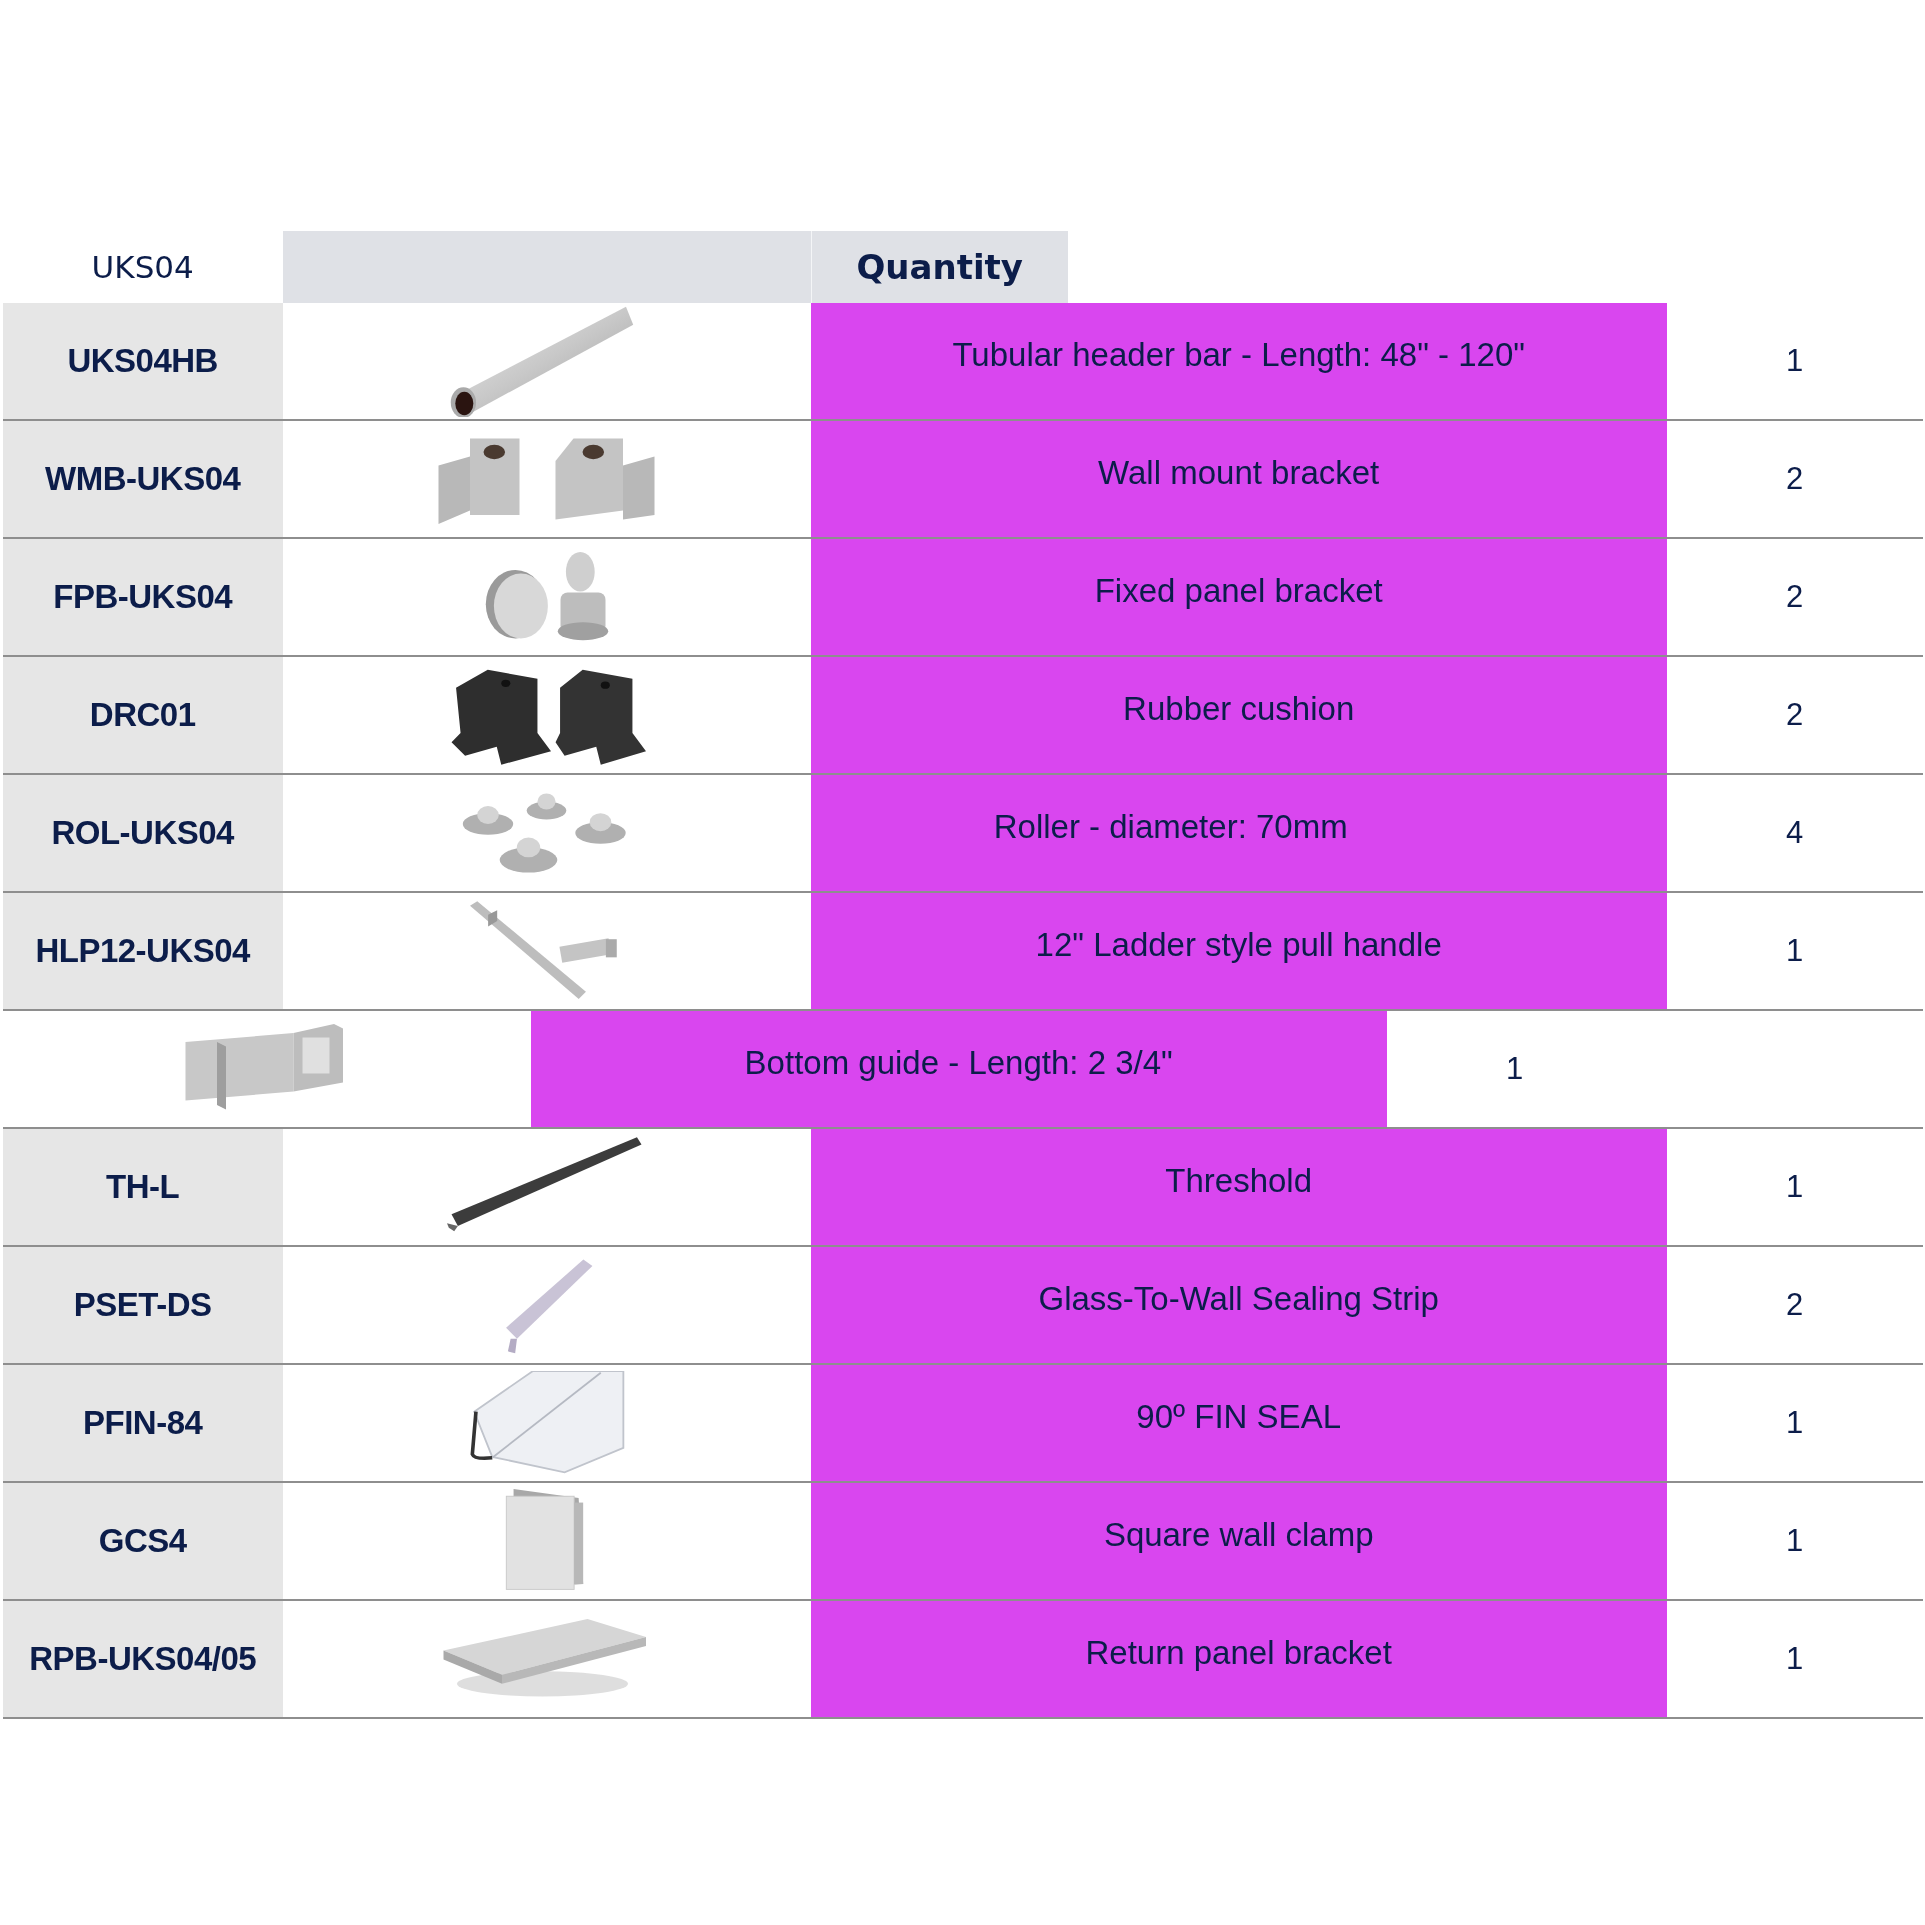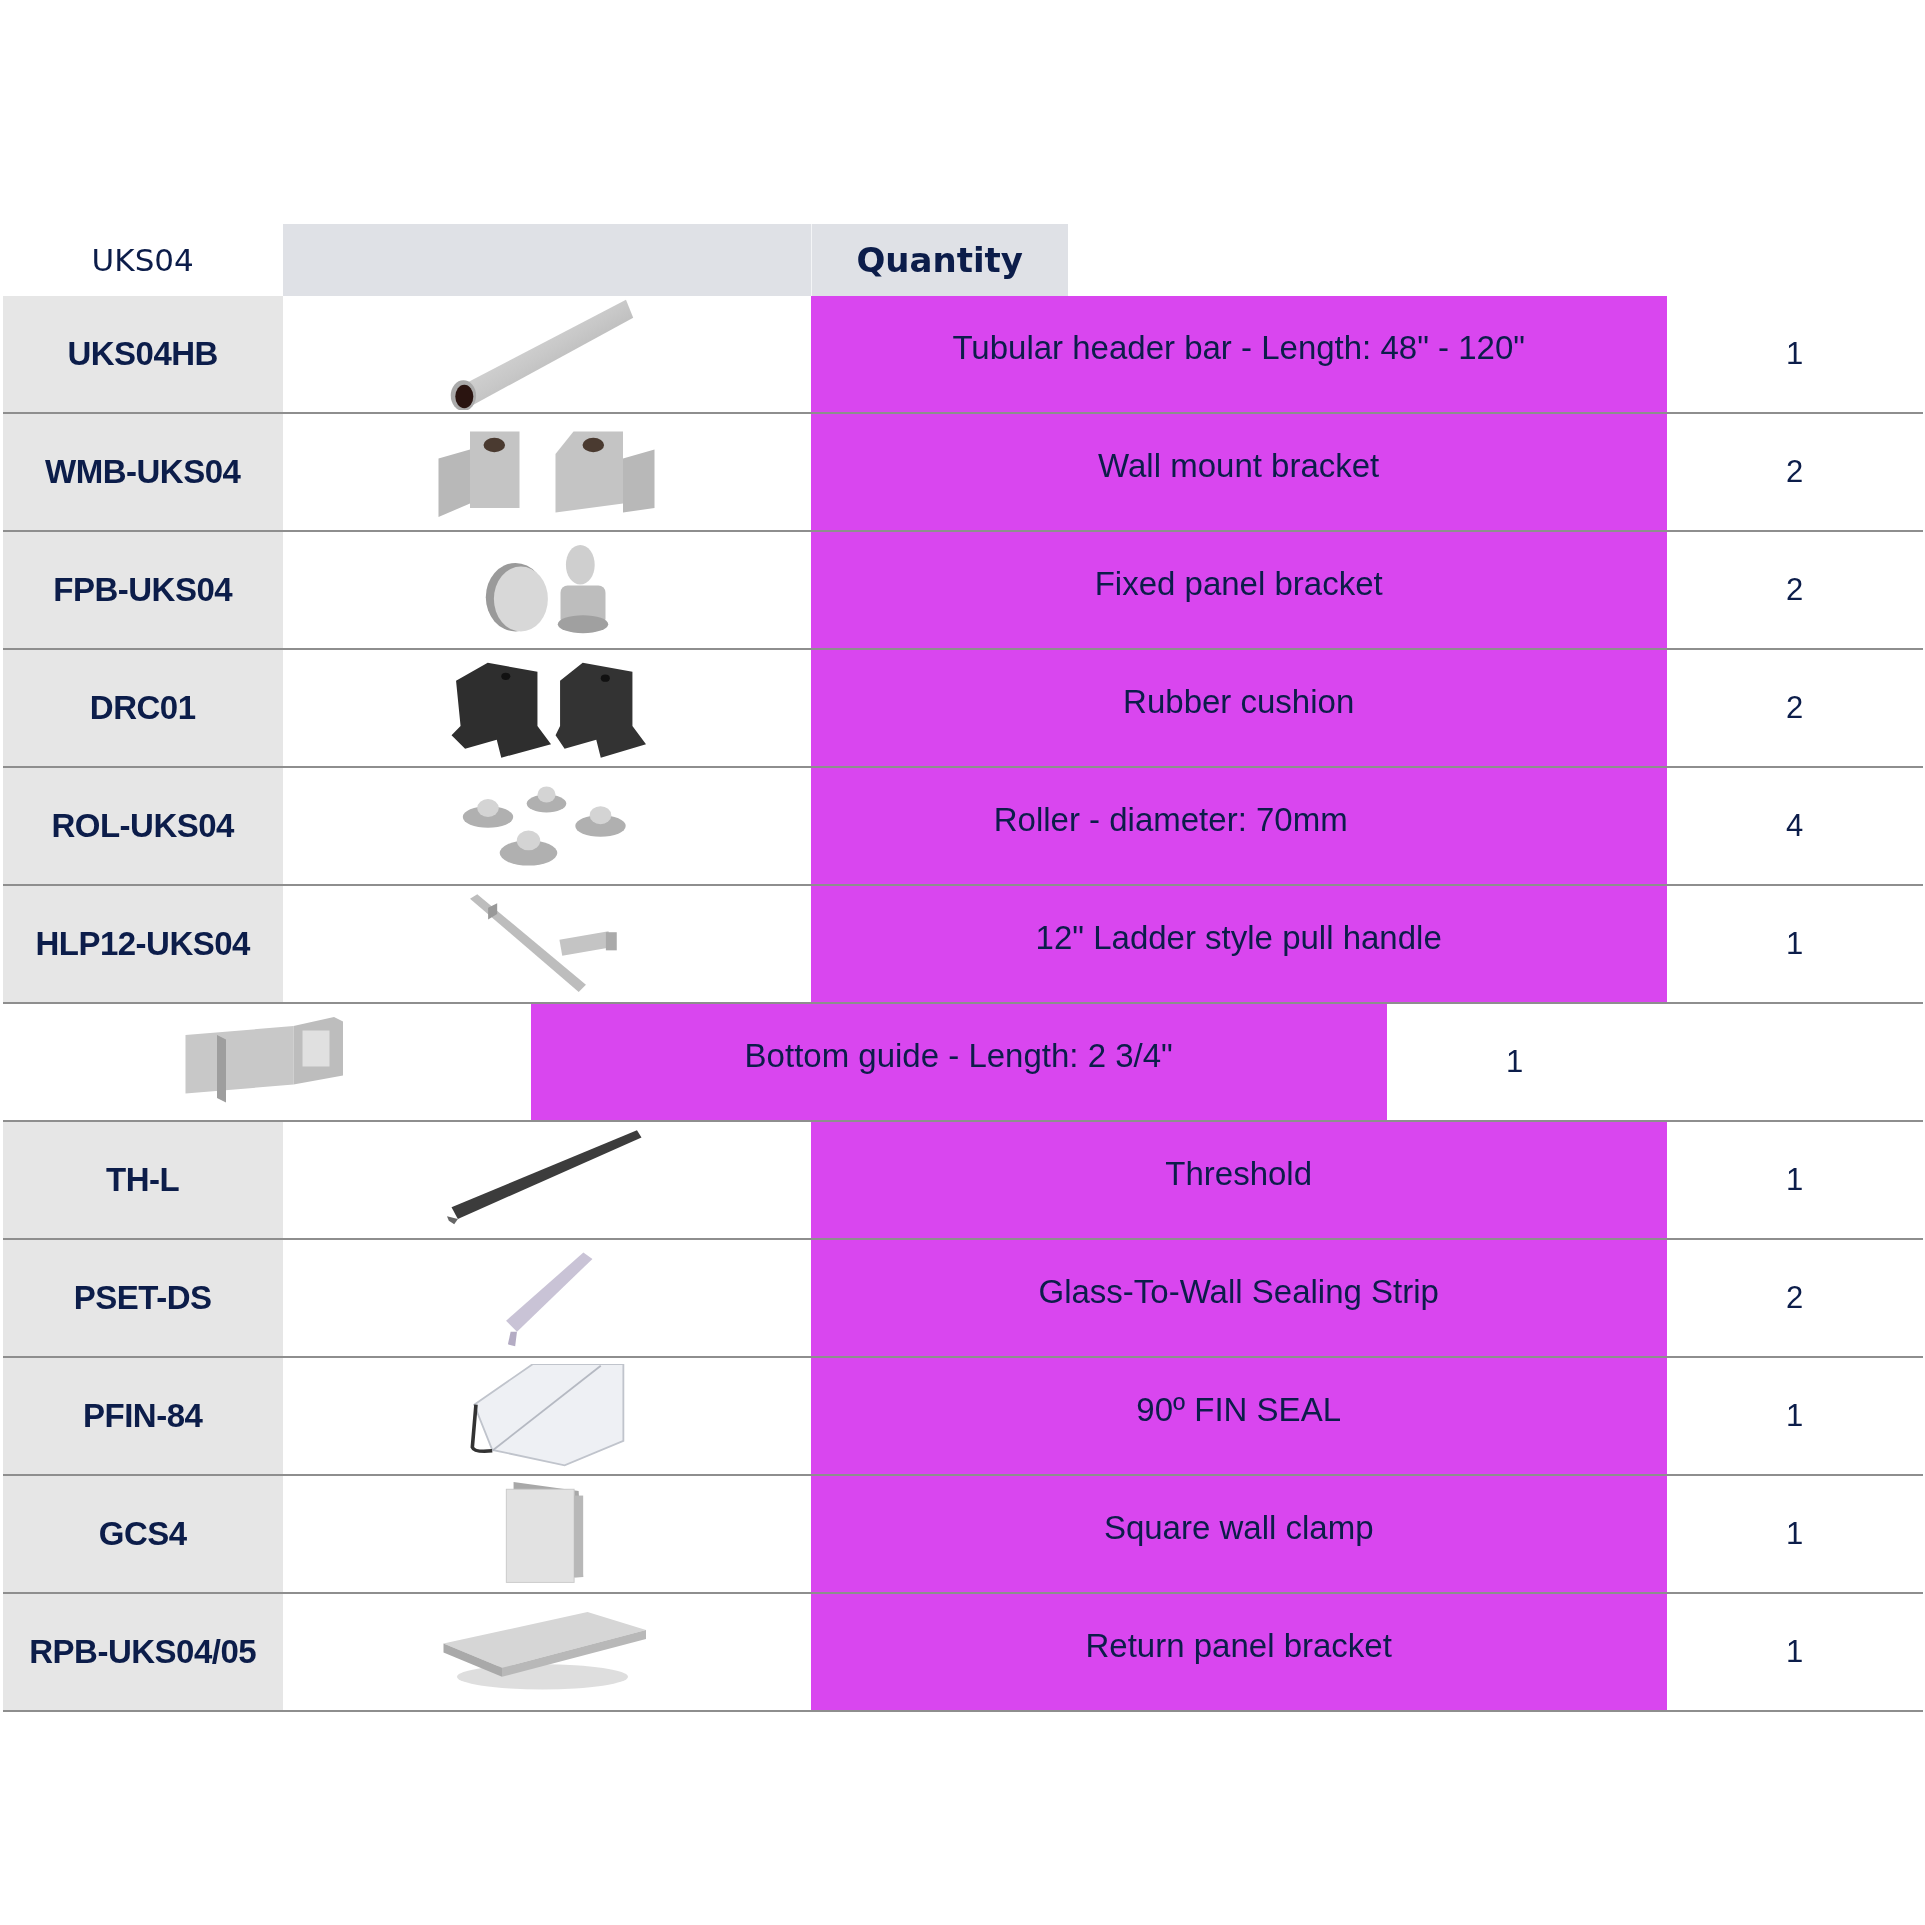--- a/index.html
+++ b/index.html
@@ -1,17 +1,17 @@
 <!DOCTYPE html>
 <html style="font-size:14.5px"><head>
   <meta charset="utf-8">
   <style>
     html, body { margin: 0; padding: 0; background: #ffffff; }
     body { width: 1926px; height: 1926px; position: relative; font-family: "Liberation Sans", sans-serif; color: #0c1d4a; }
-    .table { position: absolute; left: 2.7px; top: 224px; width: 1920px; }
+    .table { position: absolute; left: 2.7px; top: 231px; width: 1920px; }
     .hdr { display: flex; height: 72px; }
     .hdr > div { display: flex; align-items: center; justify-content: center; }
     .c-code { width: 280px; }
     .c-img { width: 528px; }
     .c-desc { width: 856px; }
     .c-qty { width: 256px; }
     .hdr .c-img, .hdr .c-desc, .hdr .c-qty { background: #dfe1e6; }
     .hdr .c-desc { border-left: 1.8px solid #f4f5f7; }
     .hdr .c-qty { border-left: 1.8px solid #f4f5f7; }
     .hdr .title { font-family: "DejaVu Sans", sans-serif; font-weight: bold; font-size: 34px; color: #0c1d4a; }

